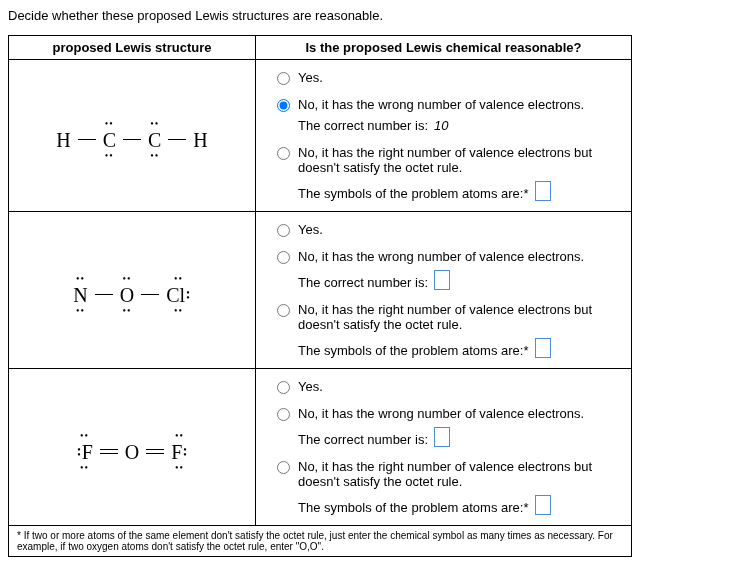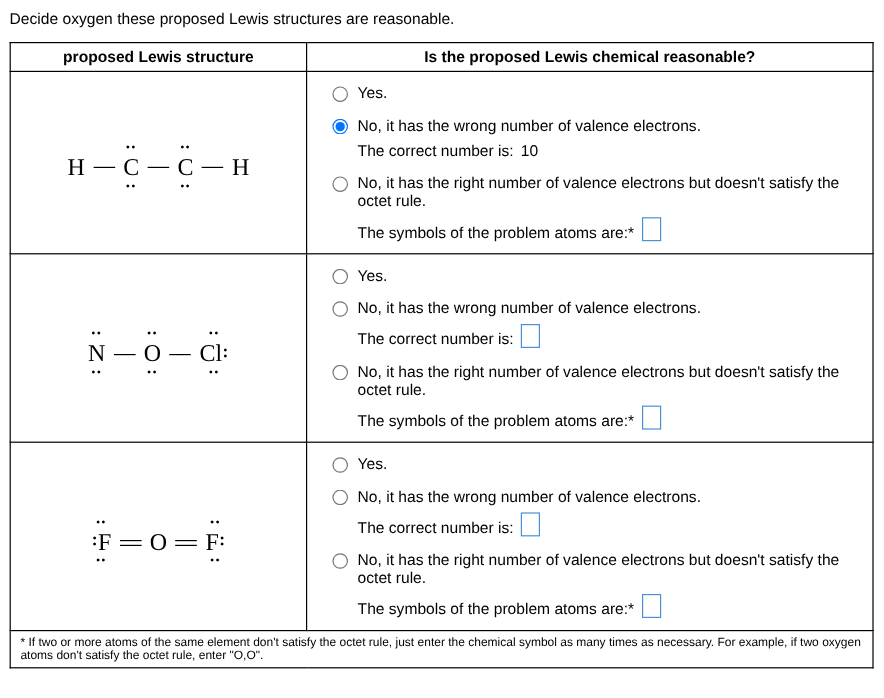--- a/index.html
+++ b/index.html
@@ -8,21 +8,21 @@
       color: #000;
       background: #fff;
       margin: 0;
       padding: 8px;
     }
     .question-text {
       margin-bottom: 12px;
     }
     .main-table {
       border-collapse: collapse;
-      width: 720px;
+      width: 624px;
     }
     .main-table td, .main-table th {
       border: 1px solid #000;
       padding: 4px 8px;
       vertical-align: middle;
     }
     .header-cell {
       text-align: center;
       font-weight: bold;
       background: #fff;
@@ -116,26 +116,27 @@
       width: 18px;
       margin: 0 3px;
     }
     .dbond span {
       border-top: 1.5px solid #000;
       display: block;
     }
     .static-val {
       display: inline-block;
       min-width: 20px;
+      font-style: italic;
     }
   </style>
 </head>
 <body>
 
-<div class="question-text">Decide oxygen these proposed Lewis structures are reasonable.</div>
+<div class="question-text">Decide whether these proposed Lewis structures are reasonable.</div>
 
 <table class="main-table">
   <tbody>
       <tr>
     <td class="header-cell">proposed Lewis structure</td>
     <td class="header-cell">Is the proposed Lewis chemical reasonable?</td>
   </tr>
 
   <tr>
     <td class="structure-cell">

